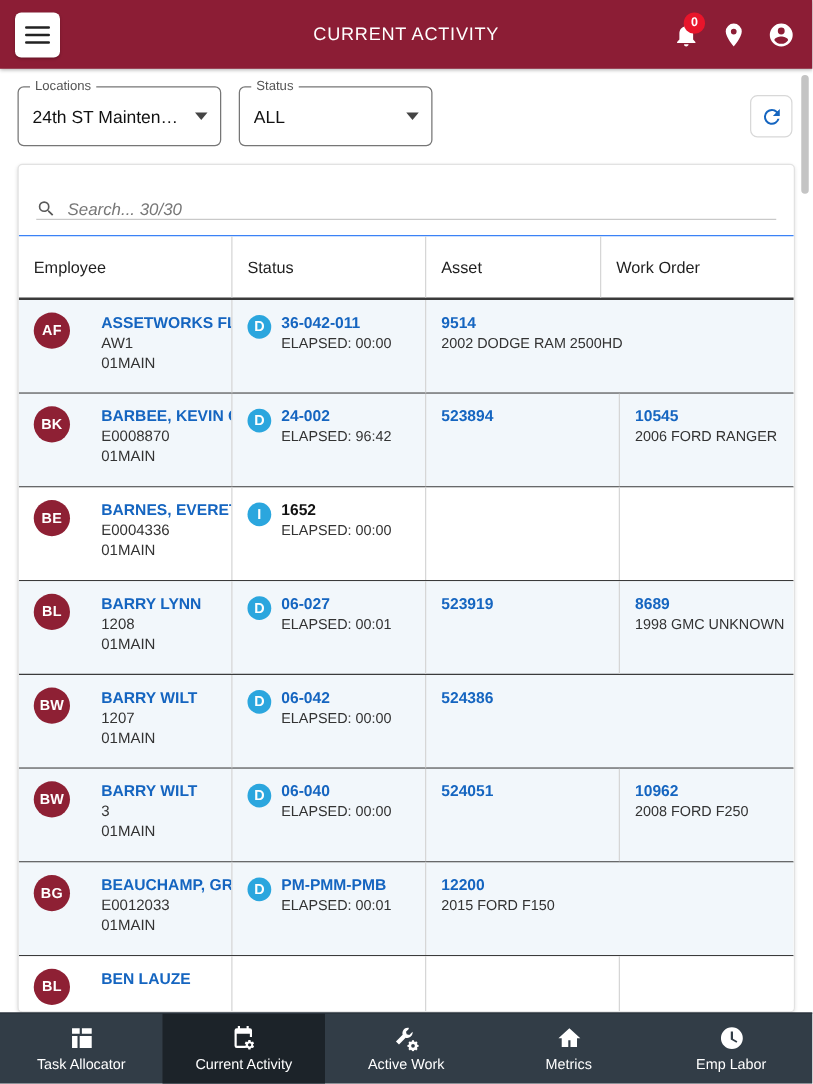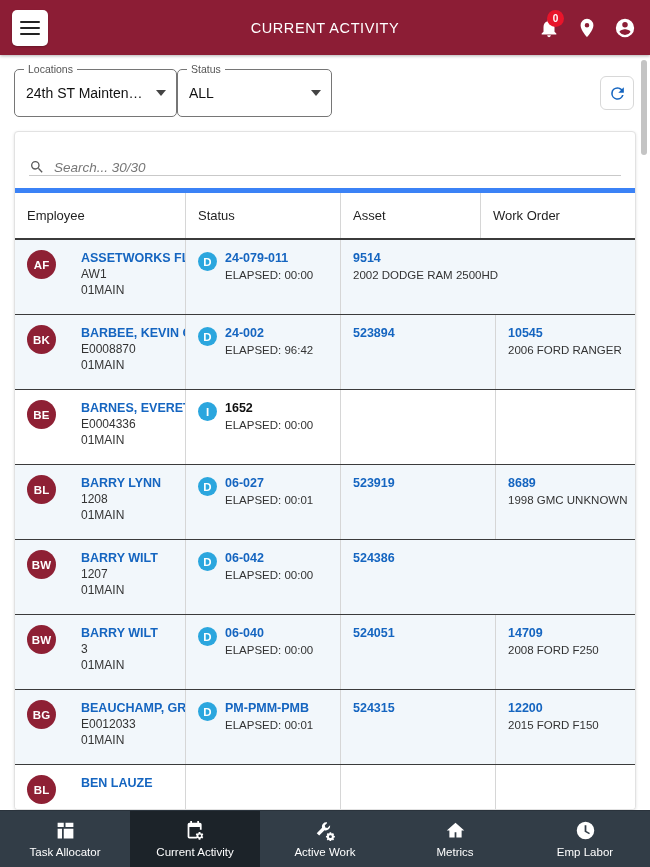--- a/index.html
+++ b/index.html
@@ -36,21 +36,21 @@
   .badge {
     position: absolute; top: -7px; left: 9px;
     min-width: 17px; height: 17px; padding: 0 4px;
     background: #E8152B; color: #fff; border-radius: 9px;
     font-size: 10px; line-height: 17px; text-align: center; font-weight: 600;
   }
 
   
   .filterbar {
     flex: 0 0 76px; display: flex; align-items: center;
-    padding: 0 16px 0 14px; background: #fff; 
+    padding: 0 16px 0 14px; background: #fff; gap: 14px;
   }
   .select-field {
     position: relative; height: 48px; border: 1px solid #767676;
     border-radius: 5px; padding: 0 30px 0 11px;
     display: flex; align-items: center; min-width: 0; cursor: pointer; background:#fff;
   }
   .select-field.loc { width: 163px; }
   .select-field.sts { width: 155px; }
   .select-label {
     position: absolute; top: -7px; left: 9px; padding: 0 4px;
@@ -85,21 +85,21 @@
     border-bottom: 1px solid #c9c9c9; height: 31px;
   }
   .search-inner svg { width: 16px; height: 16px; fill: #5a5a5a; flex: 0 0 auto; }
   .search-inner input {
     border: none; outline: none; font-size: 13.5px; width: 100%;
     font-family: "Liberation Sans", sans-serif; color: #222; background: transparent;
   }
   .search-inner input::placeholder { color: #777; font-style: italic; }
 
   .thead {
-    display: flex; flex: 0 0 52px; border-top: 5px solid #3b82f6;
+    display: flex; flex: 0 0 52px; border-top: 1px solid #3b82f6;
     border-bottom: 2px solid #3b3b3b; background: #fff;
   }
   .th {
     display: flex; align-items: center; padding: 0 12px;
     font-size: 13px; color: #1f1f1f; border-left: 1px solid #d6d6d6;
   }
   .th:first-child { border-left: none; }
 
   .tbody { flex: 1 1 auto; overflow: hidden; }
   .trow { display: flex; border-bottom: 1.5px solid #3b3b3b; min-height: 75px; }
@@ -237,21 +237,21 @@
                 <div class="emp-name">ASSETWORKS FLEET</div>
                 <div class="emp-sub">AW1</div>
                 <div class="emp-sub">01MAIN</div>
               </div>
             </div>
           </div>
           <div class="td c2">
             <div class="status-cell">
               <div class="st-badge">D</div>
               <div class="st-text">
-                <div class="st-code link">24-079-011</div>
+                <div class="st-code link">36-042-011</div>
                 <div class="st-elapsed">ELAPSED:  00:00</div>
               </div>
             </div>
           </div>
           <div class="td c4">
             <div>
               <div class="link-val">9514</div>
               <div class="asset-desc">2002 DODGE RAM 2500HD</div>
             </div>
           </div>
@@ -381,21 +381,21 @@
                 <div class="st-code link">06-040</div>
                 <div class="st-elapsed">ELAPSED:  00:00</div>
               </div>
             </div>
           </div>
           <div class="td c3">
             <div class="link-val">524051</div>
           </div>
           <div class="td c4">
             <div>
-              <div class="link-val">14709</div>
+              <div class="link-val">10962</div>
               <div class="asset-desc">2008 FORD F250</div>
             </div>
           </div>
         </div>
         <div class="trow alt">
           <div class="td c1">
             <div class="emp-cell">
               <div class="avatar">BG</div>
               <div class="emp-text">
                 <div class="emp-name">BEAUCHAMP, GREGORY</div>
@@ -405,23 +405,20 @@
             </div>
           </div>
           <div class="td c2">
             <div class="status-cell">
               <div class="st-badge">D</div>
               <div class="st-text">
                 <div class="st-code link">PM-PMM-PMB</div>
                 <div class="st-elapsed">ELAPSED:  00:01</div>
               </div>
             </div>
-          </div>
-          <div class="td c3">
-            <div class="link-val">524315</div>
           </div>
           <div class="td c4">
             <div>
               <div class="link-val">12200</div>
               <div class="asset-desc">2015 FORD F150</div>
             </div>
           </div>
         </div>
         <div class="trow plain">
           <div class="td c1">

